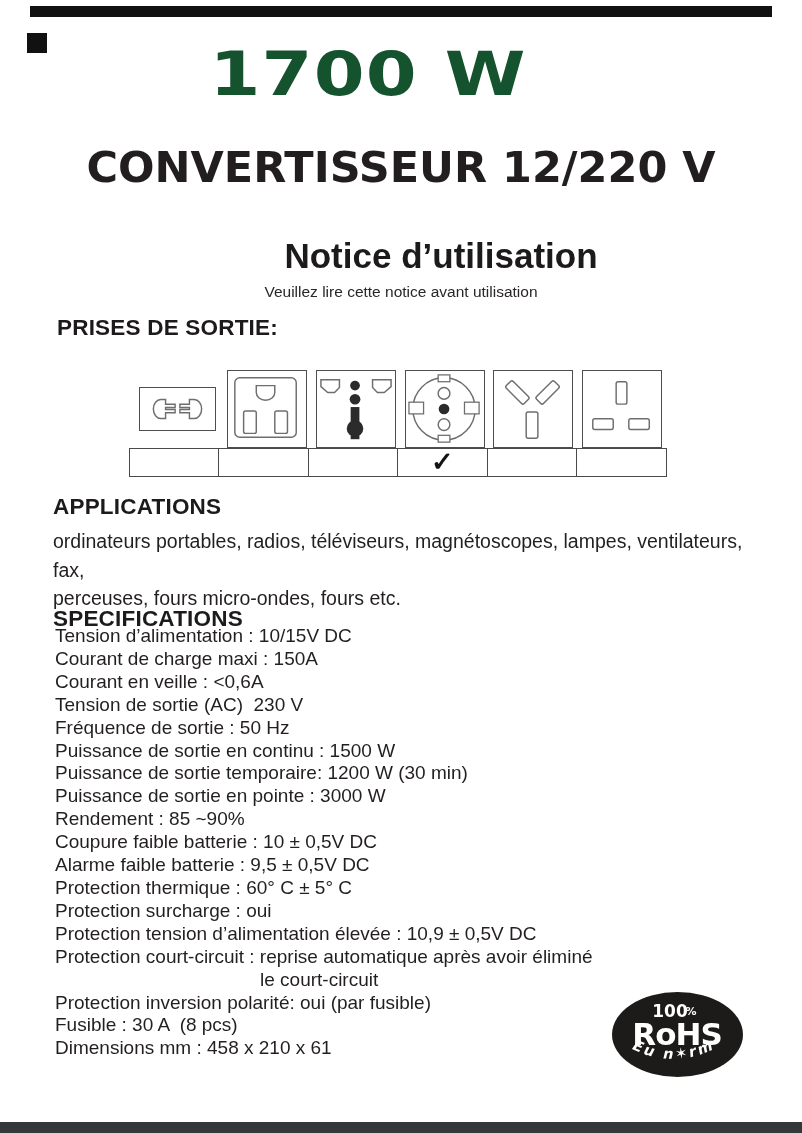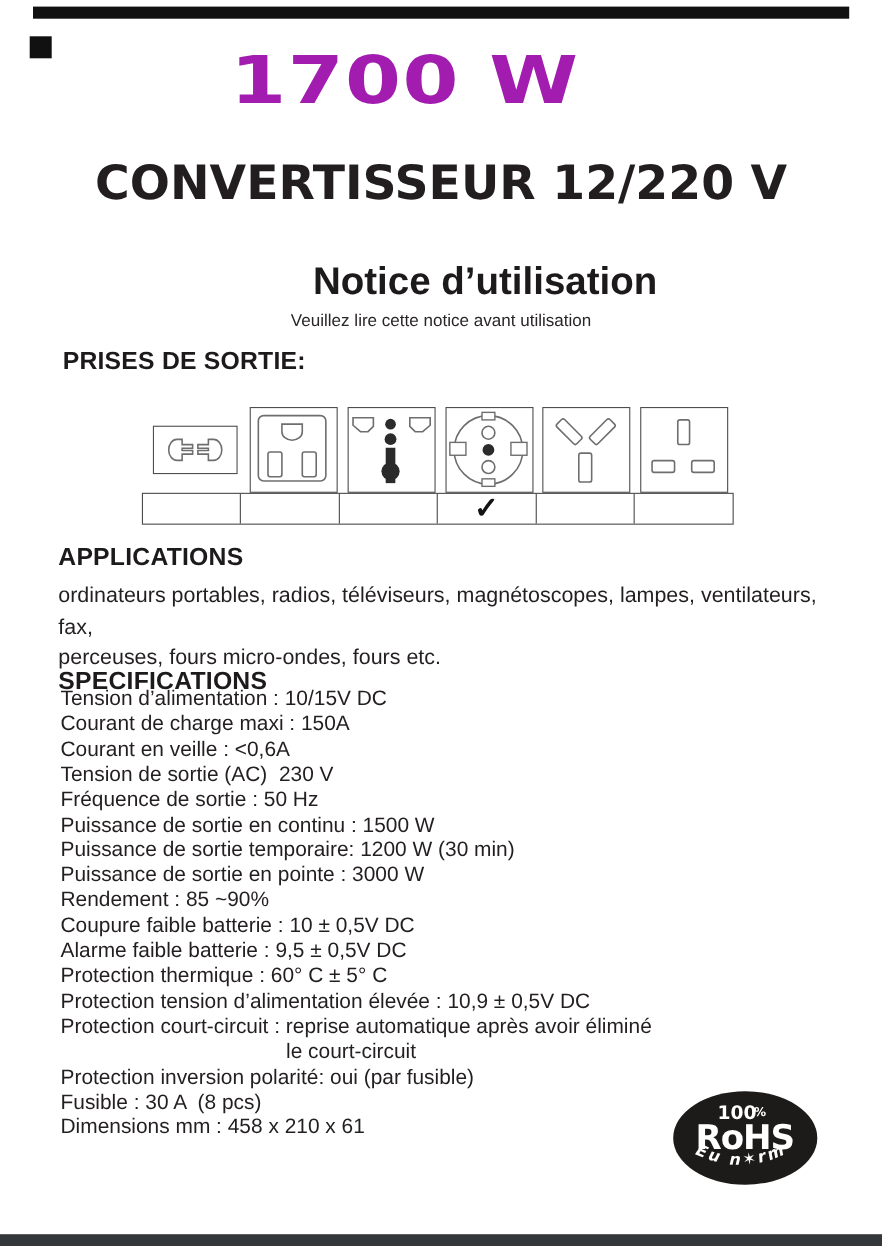--- a/index.html
+++ b/index.html
@@ -7,21 +7,21 @@
     width:802px;height:1133px;background:#ffffff;position:relative;overflow:hidden;
     font-family:"Liberation Sans",sans-serif;color:#231f20;
   }
   .abs{position:absolute;}
   
   .top-bar{left:30px;top:6px;width:742px;height:11px;background:#111;}
   .top-square{left:27px;top:33px;width:20px;height:20px;background:#111;}
   .bottom-bar{left:0;top:1122px;width:802px;height:11px;background:#34383b;}
   
   .wattage{left:0;top:44px;width:736px;text-align:center;
-    font-family:"DejaVu Sans",sans-serif;font-weight:bold;font-size:60px;line-height:1;color:#a21caf;}
+    font-family:"DejaVu Sans",sans-serif;font-weight:bold;font-size:60px;line-height:1;color:#14532d;}
   .wattage span{display:inline-block;transform:scaleX(1.22);transform-origin:center;letter-spacing:1px;}
   .product{left:0;top:146px;width:802px;text-align:center;
     font-family:"DejaVu Sans",sans-serif;font-weight:bold;font-size:43px;line-height:1;color:#221e1f;letter-spacing:0px;}
   .notice-title{left:0;top:237px;width:802px;text-align:center;font-weight:bold;font-size:35px;line-height:1.1;color:#1d1a1b;padding-left:40px;}
   .notice-sub{left:0;top:283px;width:802px;text-align:center;font-size:15.5px;color:#2a2627;}
   .section-h{font-weight:bold;font-size:22.5px;color:#1d1a1b;letter-spacing:0.2px;}
   .prises{left:57px;top:315px;}
   
   .sockets{left:128px;top:370px;width:540px;height:108px;}
   .sock-box{position:absolute;border:1.6px solid #4e4e4e;background:#fff;box-sizing:border-box;}
@@ -141,20 +141,21 @@
   <div class="spec-line">Courant en veille : &lt;0,6A</div>
   <div class="spec-line">Tension de sortie (AC)  230 V</div>
   <div class="spec-line">Fréquence de sortie : 50 Hz</div>
   <div class="spec-line">Puissance de sortie en continu : 1500 W</div>
   <div class="spec-line">Puissance de sortie temporaire: 1200 W (30 min)</div>
   <div class="spec-line">Puissance de sortie en pointe : 3000 W</div>
   <div class="spec-line">Rendement : 85 ~90%</div>
   <div class="spec-line">Coupure faible batterie : 10 ± 0,5V DC</div>
   <div class="spec-line">Alarme faible batterie : 9,5 ± 0,5V DC</div>
   <div class="spec-line">Protection thermique : 60° C ± 5° C</div>
+  <div class="spec-line">Protection surcharge : oui</div>
   <div class="spec-line">Protection tension d’alimentation élevée : 10,9 ± 0,5V DC</div>
   <div class="spec-line">Protection court-circuit : reprise automatique après avoir éliminé</div>
   <div class="spec-line spec-cont">le court-circuit</div>
   <div class="spec-line">Protection inversion polarité: oui (par fusible)</div>
   <div class="spec-line">Fusible : 30 A  (8 pcs)</div>
   <div class="spec-line">Dimensions mm : 458 x 210 x 61</div>
 </div>
 
 <div class="abs rohs">
   <svg viewBox="0 0 133 88">

